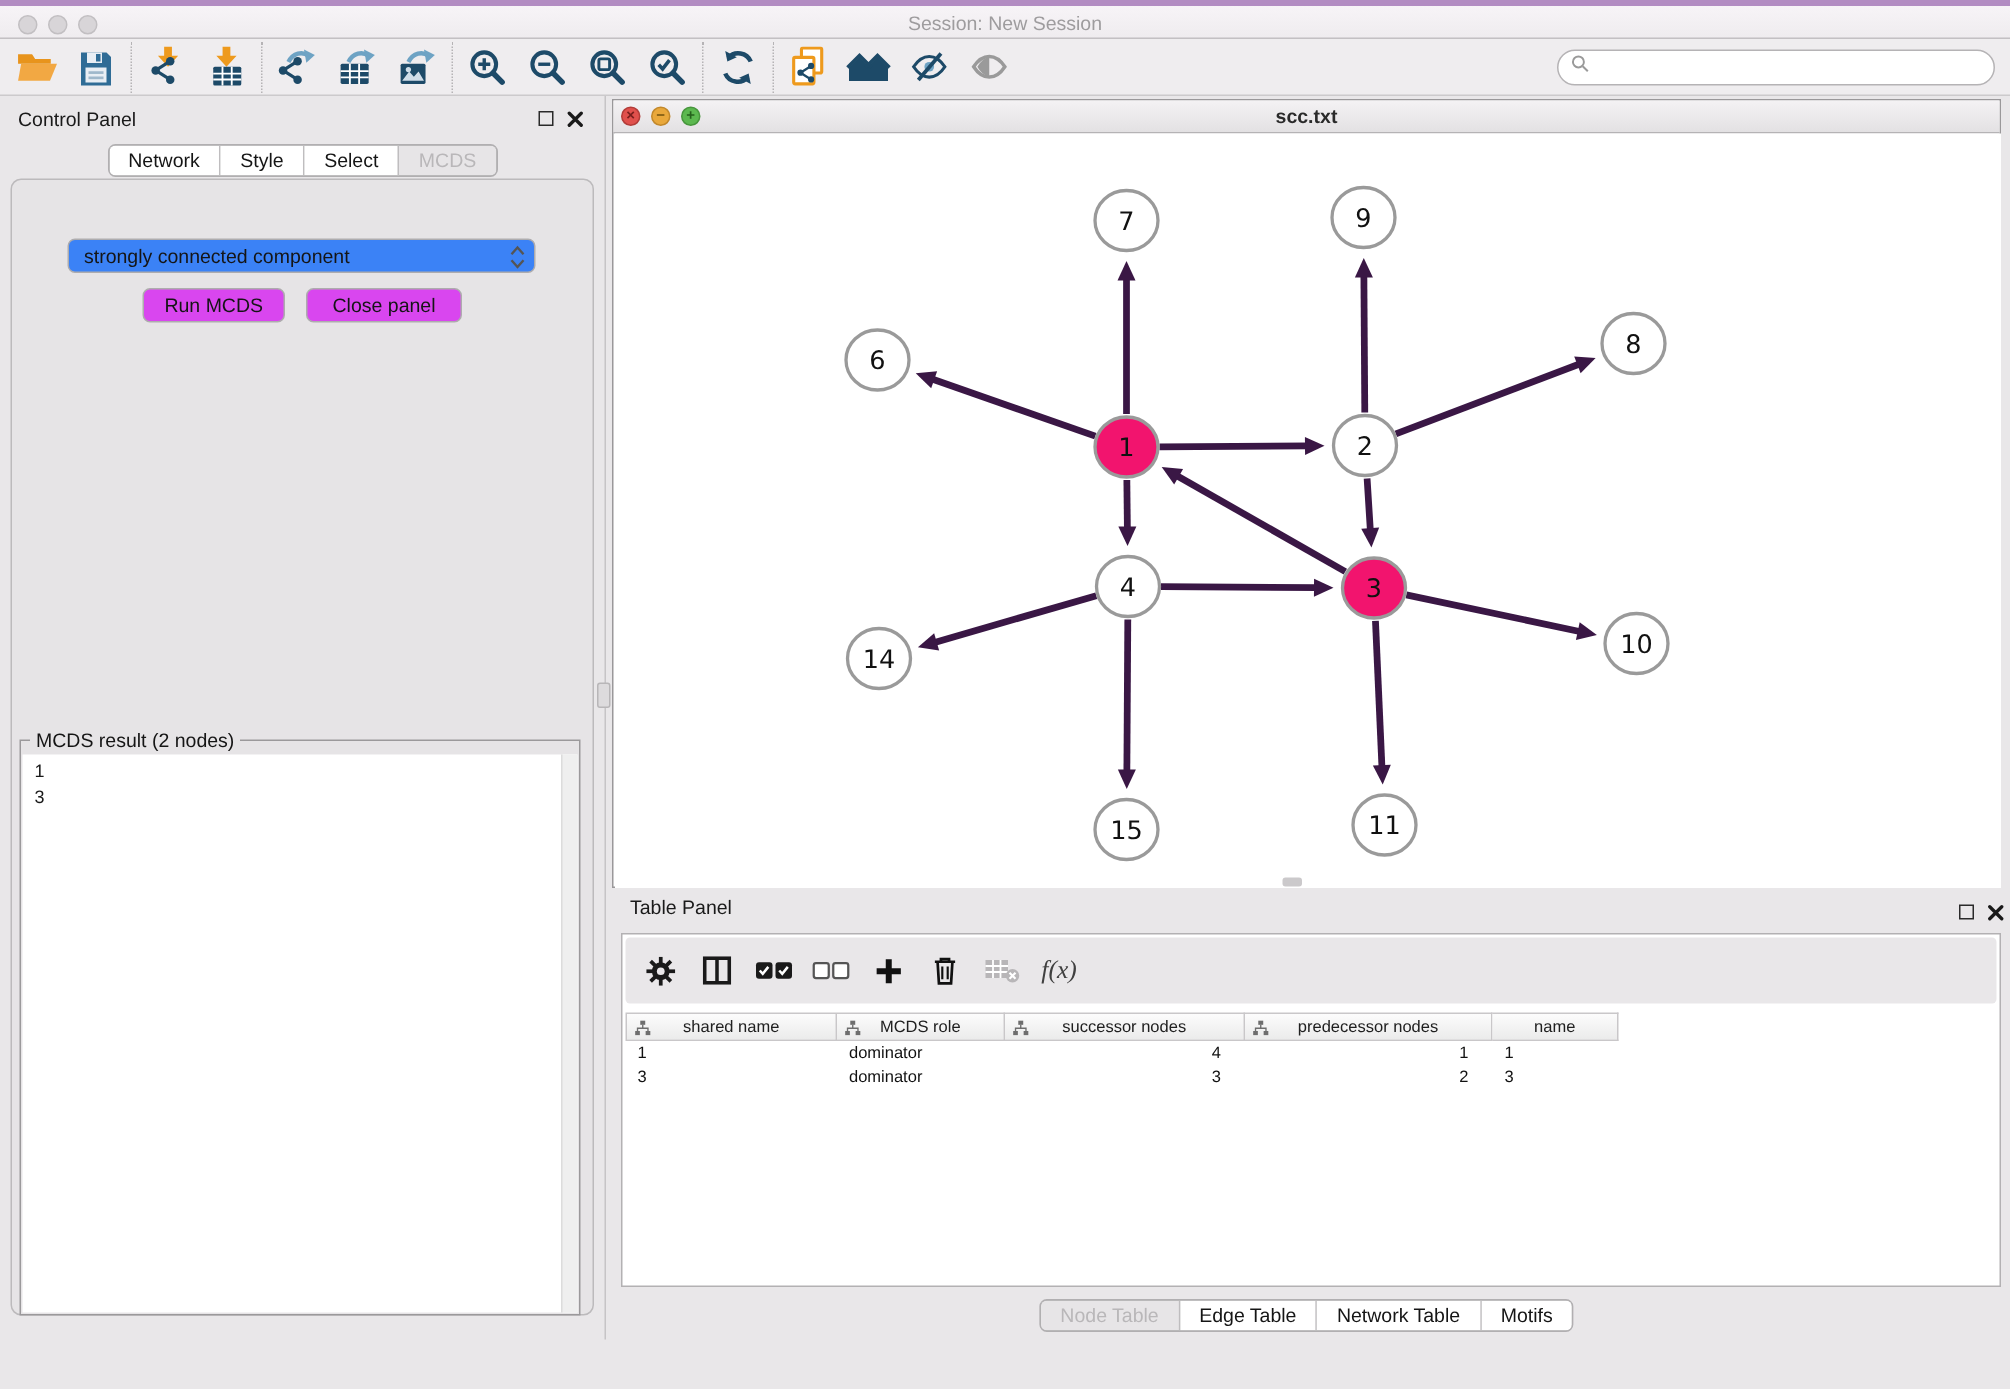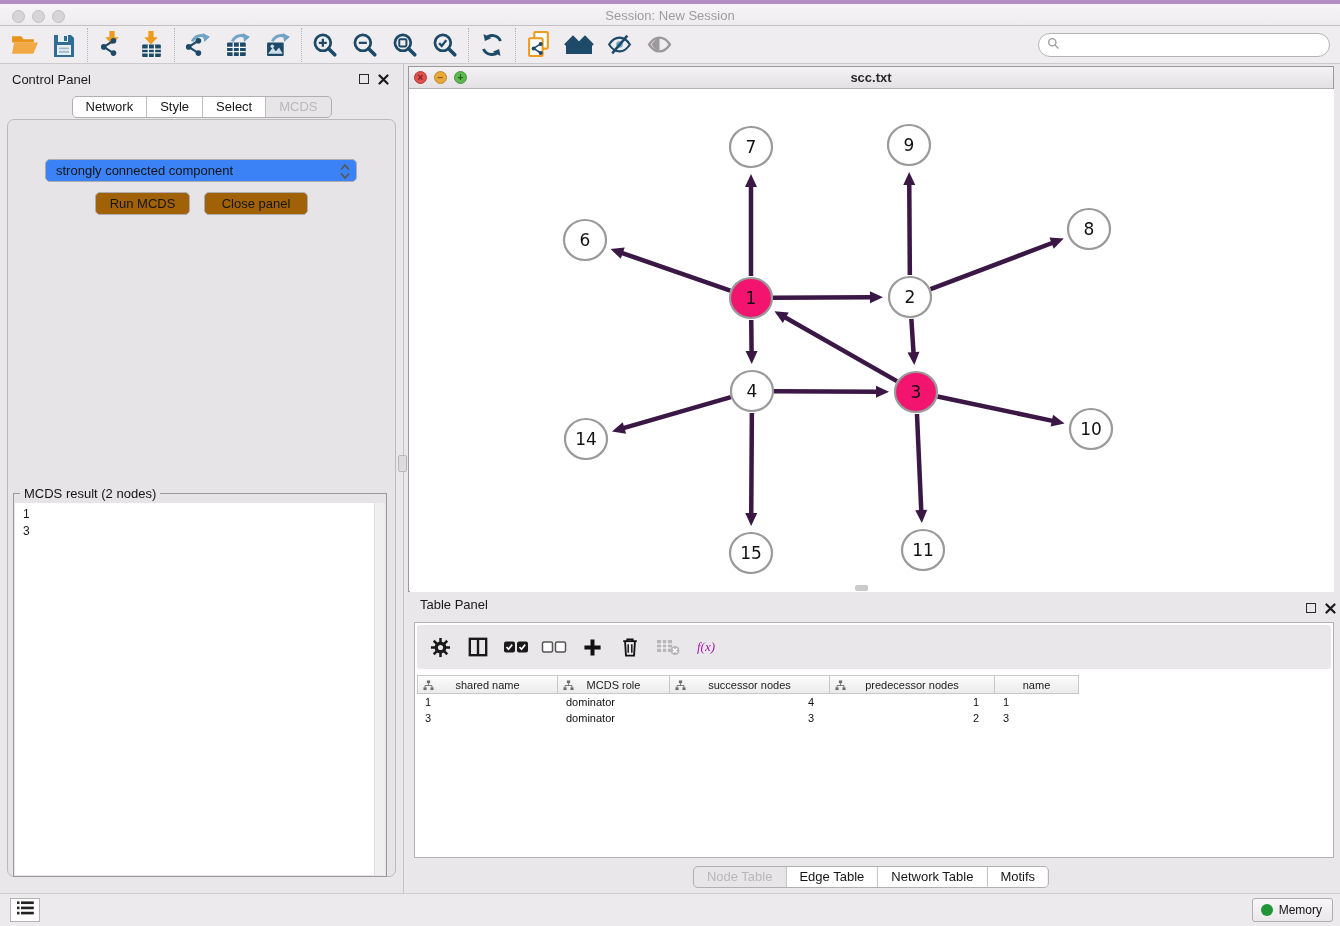--- a/index.html
+++ b/index.html
@@ -38,21 +38,21 @@
   .close-icon { position:absolute; width:11px; height:11px; }
   .close-icon svg { display:block; }
   .ctrl-tabs { position:absolute; left:50%; transform:translateX(-50%); top:32px; }
   .ctrl-box { position:absolute; left:7px; top:55px; width:389px; height:758px;
     background:#e6e4e6; border:1px solid #bcbabc; border-radius:7px; }
   .opt-label { position:absolute; left:0; right:0; top:18px; text-align:center; font-size:13px; color:#151515; }
   .combo { position:absolute; left:37px; top:39px; width:312px; height:23px; background:#3b82f6;
     border:1px solid #aeacae; border-radius:5px; display:flex; align-items:center; font-size:13px; color:#151515;
     padding-left:10px; }
   .combo .stepper { position:absolute; right:6px; top:3px; }
-  .push-btn { position:absolute; height:23px; background:#a16207; border:1px solid #aeacae; border-radius:5px;
+  .push-btn { position:absolute; height:23px; background:#d946ef; border:1px solid #aeacae; border-radius:5px;
     font-size:13px; color:#151515; text-align:center; line-height:21px; }
   .group-box { position:absolute; left:5px; top:373px; width:374px; height:384px; border:1px solid #9b999b; }
   .group-legend { position:absolute; top:-8px; left:6px; background:#e6e4e6; padding:0 4px; font-size:13px; color:#151515; }
   .group-inner { position:absolute; left:1px; right:1px; top:9px; bottom:1px; background:#fff; }
   .group-scroll { position:absolute; right:0; top:0; bottom:0; width:11px; background:#efefef; border-left:1px solid #dcdcdc; }
   .result-item { font-size:12px; color:#1a1a1a; padding:1px 0 1px 8px; line-height:15px; }
 
   
   .v-divider { position:absolute; left:403px; top:64px; height:829px; width:1px; background:#c6c4c6; }
   .v-grip { position:absolute; left:398px; top:455px; width:9px; height:17px; background:#dddbdd; border:1px solid #b8b6b8; border-radius:2px; }
@@ -70,21 +70,21 @@
   .tl-zoom { background:#5cb84f; border:1px solid #47963c; color:#25601c; }
   .net-canvas { position:absolute; left:1px; top:22px; width:924px; height:503px; background:#fff; }
   .net-grip { position:absolute; left:446px; top:518px; width:13px; height:6px; background:#cbc9cb; border-radius:2px; }
 
   
   .table-panel { position:absolute; left:408px; top:595px; width:926px; height:295px; }
   .tbl-box { position:absolute; left:6px; top:27px; width:920px; height:236px; background:#fff; border:1px solid #b3b1b3; }
   .tbl-toolbar { position:absolute; left:2px; top:2px; width:914px; height:44px; background:#e9e7e9; border-radius:3px;
     display:flex; align-items:center; padding-left:10px; }
   .tbl-tool { width:26px; height:26px; margin-right:12px; display:flex; align-items:center; justify-content:center; }
-  .fx-text { font-family:"Liberation Serif", serif; font-style:italic; font-size:13px; color:#a21caf;text-align:right; }
+  .fx-text { font-family:"Liberation Serif", serif; font-style:italic; font-size:17px; color:#404040;text-align:right; }
   .tbl-head { position:absolute; left:2px; top:52px; display:flex; }
   .th-cell { height:19px; background:linear-gradient(#fcfcfc,#ebebeb); border:1px solid #c9c7c9; border-left:none;
     display:flex; align-items:center; justify-content:center; font-size:11px; color:#202020; position:relative; }
   .th-cell:first-child { border-left:1px solid #c9c7c9; }
   .th-cell .th-icon { position:absolute; left:5px; top:4px; }
   .tbl-rows { position:absolute; left:2px; top:71px; }
   .tbl-row { display:flex; height:16px; }
   .td-cell { font-size:11px; color:#111; line-height:16px; overflow:hidden; white-space:nowrap; }
   .td-left { text-align:left; padding-left:8px; }
   .td-right { text-align:right; padding-right:16px; }
@@ -521,32 +521,14 @@
         </div>
     </div>
     <div class="seg-tabs tbl-tabs" id="tbl-tabs">
         <div class="seg-tab selected">Node Table</div>
         <div class="seg-tab">Edge Table</div>
         <div class="seg-tab">Network Table</div>
         <div class="seg-tab">Motifs</div>
       </div>
   </div>
 
-  <div class="statusbar">
-    <div class="list-btn">
-      <span><svg viewBox="0 0 20 17" width="19" height="16">
-            <g fill="#222">
-              <rect x="1" y="1.5" width="2.6" height="2.8"></rect>
-              <rect x="5.2" y="1.5" width="13.6" height="2.8"></rect>
-              <rect x="1" y="7" width="2.6" height="2.8"></rect>
-              <rect x="5.2" y="7" width="13.6" height="2.8"></rect>
-              <rect x="1" y="12.5" width="2.6" height="2.8"></rect>
-              <rect x="5.2" y="12.5" width="13.6" height="2.8"></rect>
-            </g>
-          </svg></span>
-    </div>
-    <div class="memory-btn">
-      <span class="memory-dot" id="memory-dot" style="background: rgb(31, 150, 54);"></span>
-      <span>Memory</span>
-    </div>
-  </div>
 
 </div>
 
 </body></html>

